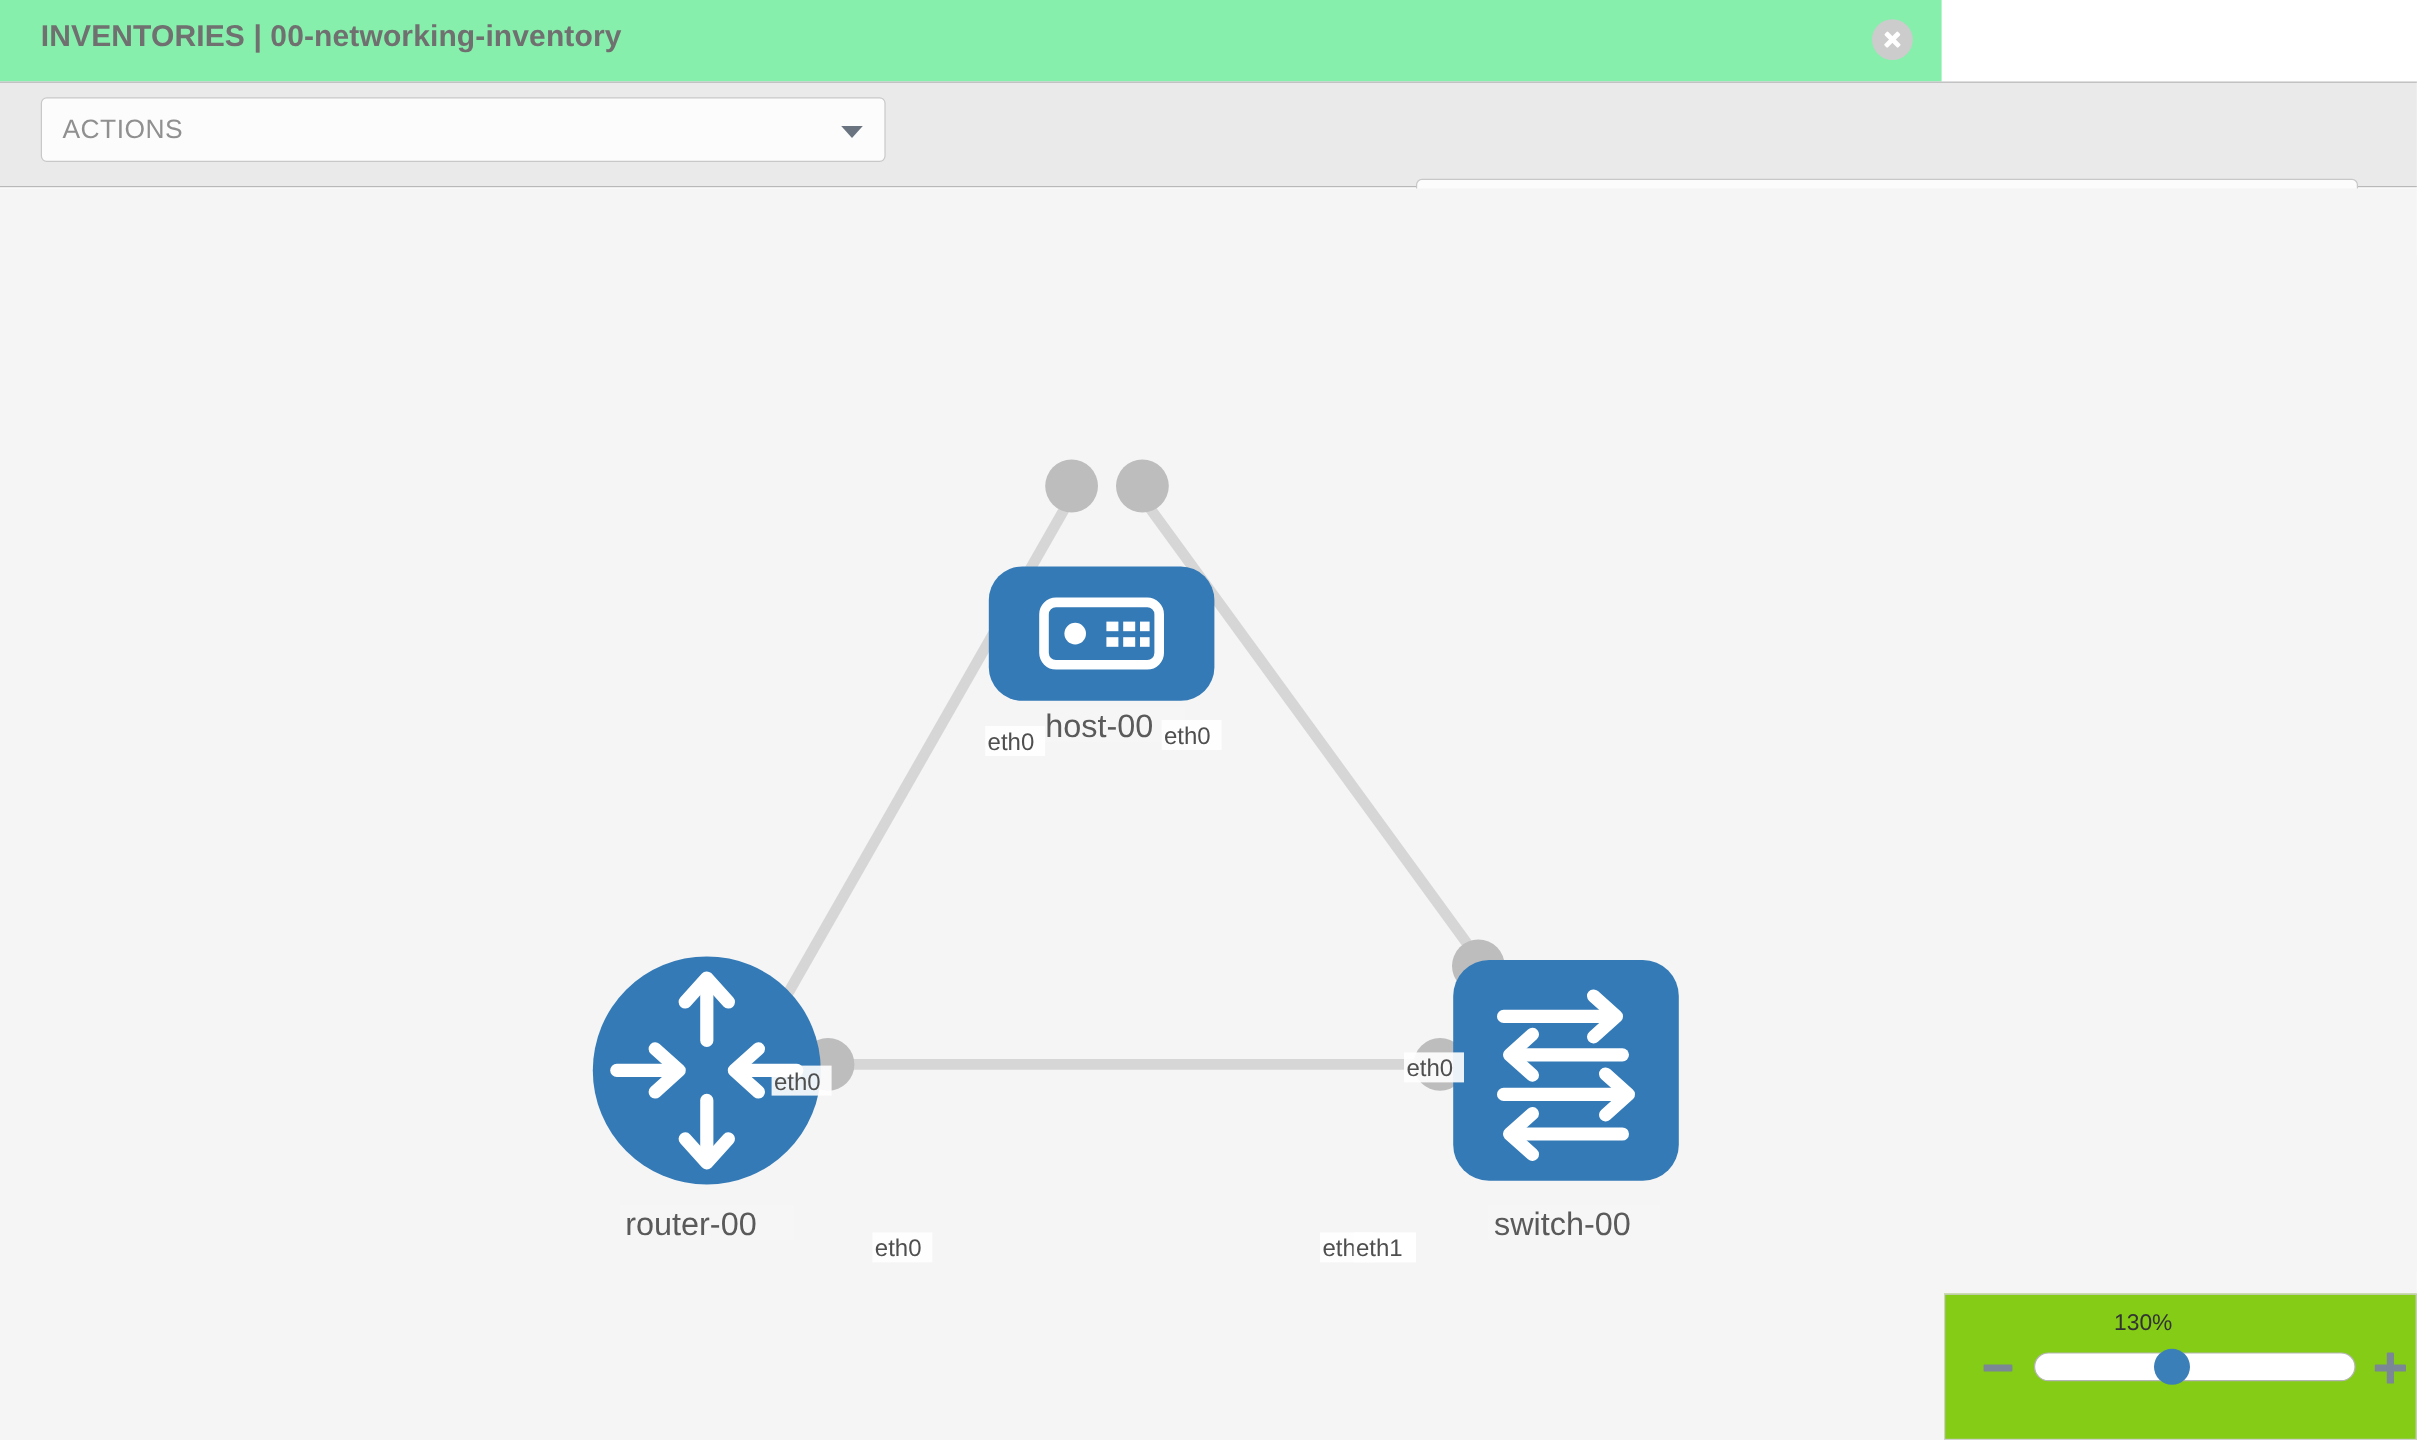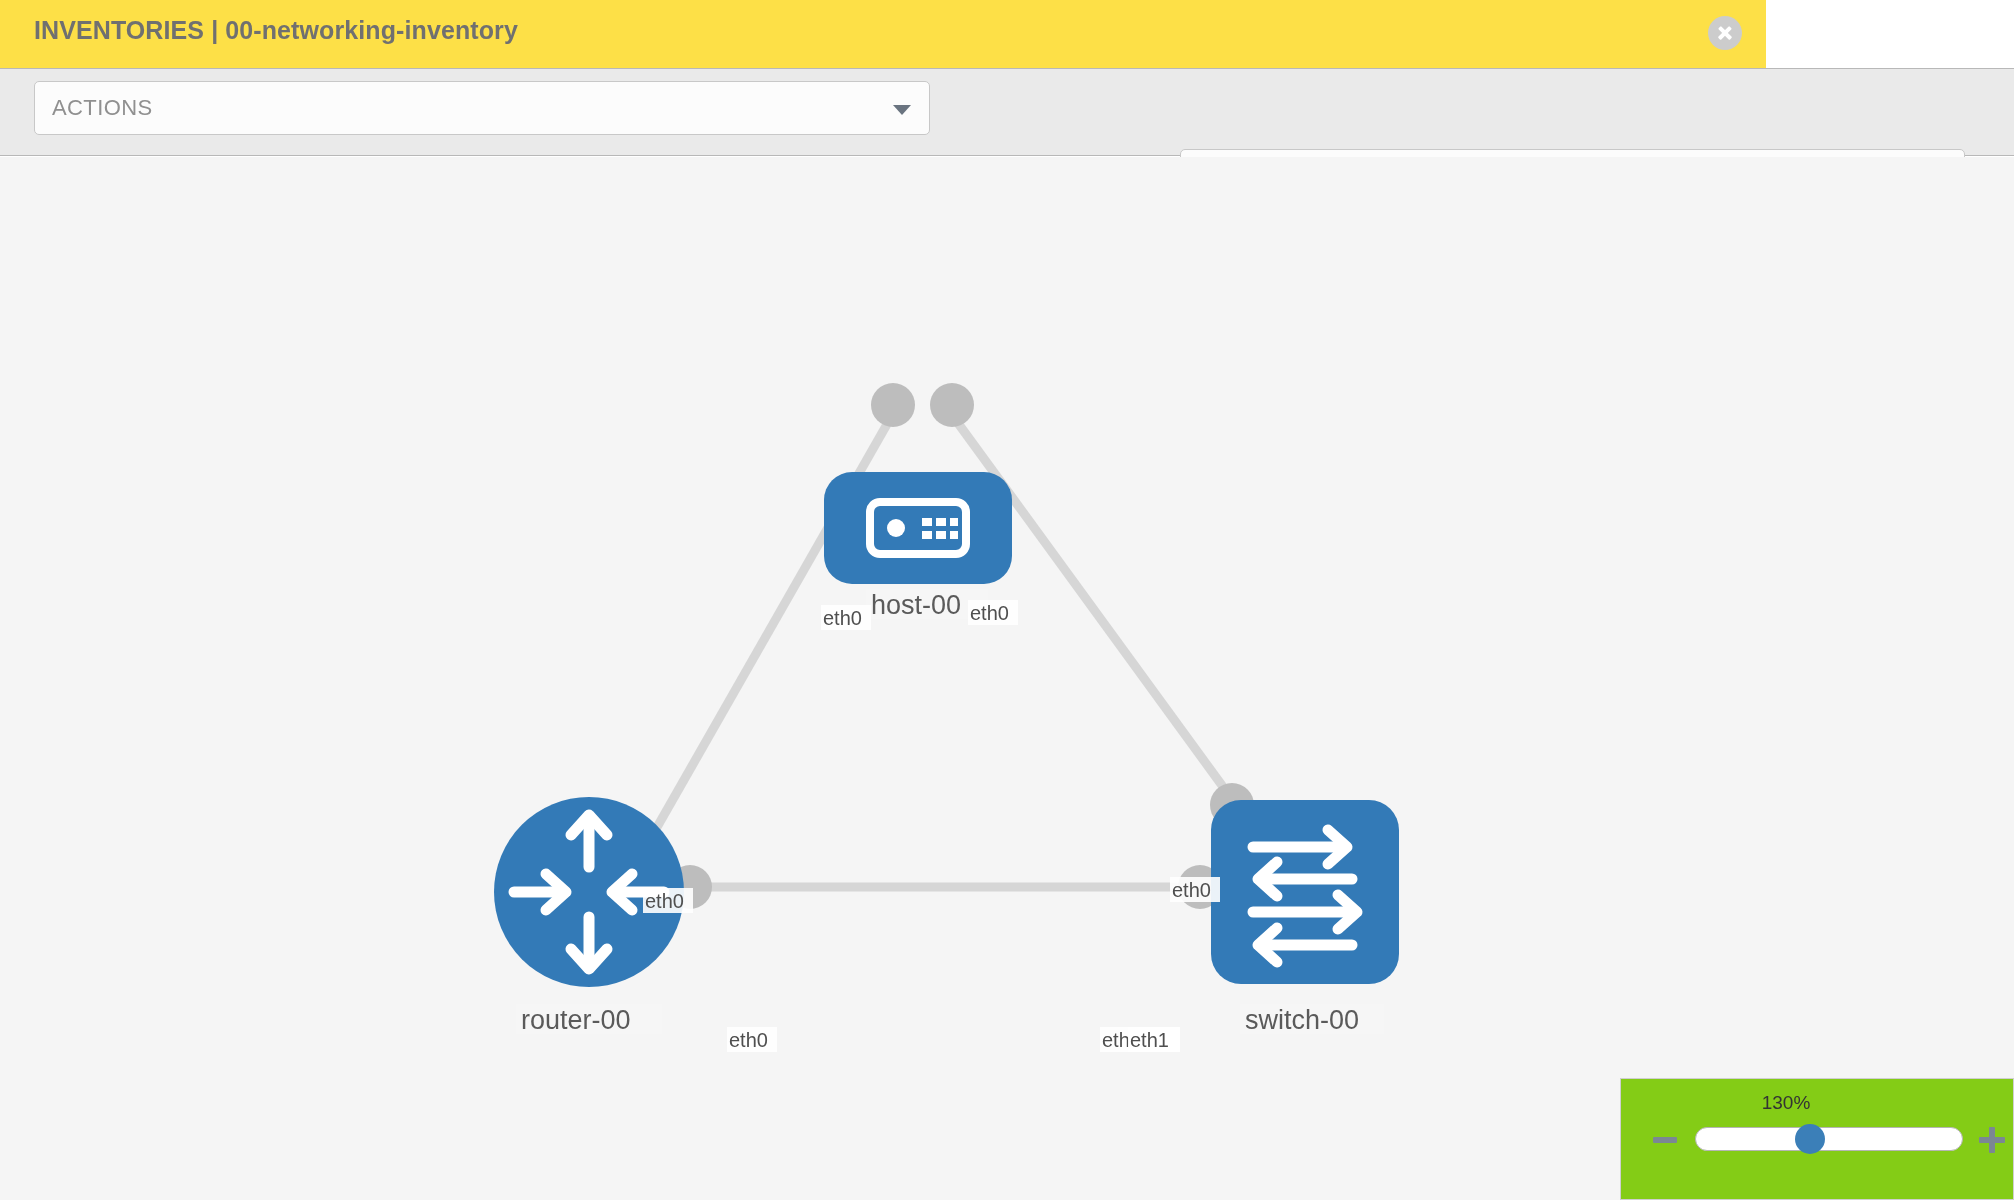--- a/index.html
+++ b/index.html
@@ -12,23 +12,23 @@
     height: 1200px;
     font-family: "Liberation Sans", sans-serif;
     overflow: hidden;
     position: relative;
   }
 
   
   .header {
     position: absolute;
     left: 0; top: 0;
-    width: 1766px;
+    width: 1618px;
     height: 68px;
-    background: #fde047;
+    background: #86efac;
     box-sizing: border-box;
   }
   .header-title {
     position: absolute;
     left: 34px;
     top: 16px;
     font-size: 25px;
     font-weight: bold;
     color: #707070;
     letter-spacing: 0.1px;
@@ -66,21 +66,21 @@
     height: 88px;
     background: #eaeaea;
     border-top: 1px solid #b8b8b8;
     border-bottom: 1px solid #b8b8b8;
     box-sizing: border-box;
   }
   .actions-select {
     position: absolute;
     left: 34px;
     top: 12px;
-    width: 896px;
+    width: 704px;
     height: 54px;
     background: #fcfcfc;
     border: 1px solid #c8c8c8;
     border-radius: 5px;
     box-sizing: border-box;
     cursor: pointer;
   }
   .actions-label {
     position: absolute;
     left: 17px;

